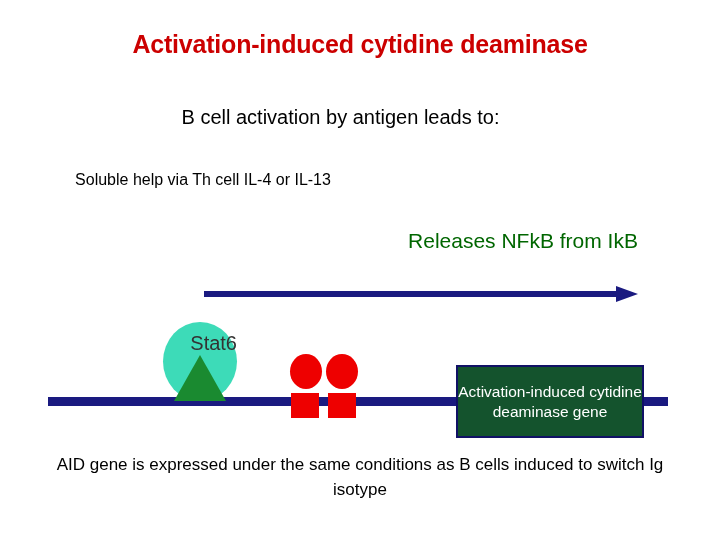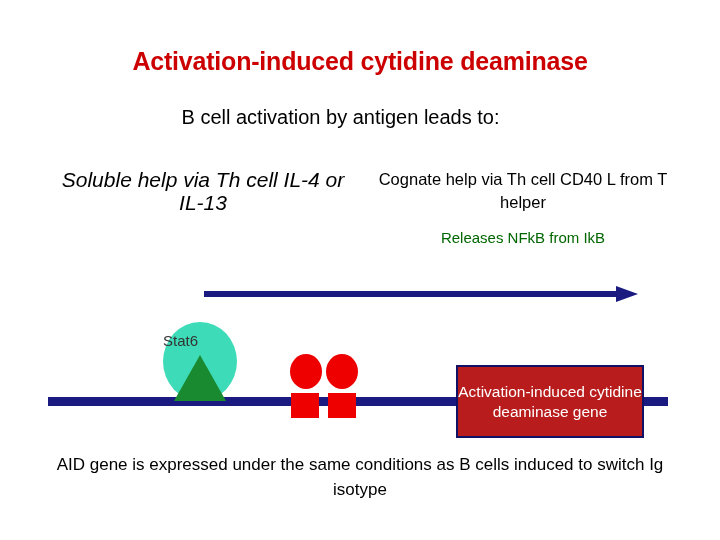--- a/index.html
+++ b/index.html
@@ -21,41 +21,39 @@
   .title {
     position: absolute;
     top: 30px;
     left: 0;
     width: 720px;
     text-align: center;
     font-size: 25px;
     font-weight: bold;
     color: #cc0000;
     letter-spacing: -0.2px;
-    margin-top: 17px;
   }
   .subtitle {
     position: absolute;
     top: 106px;
     left: 0;
     width: 681px;
     text-align: center;
     font-size: 20px;
     color: #000000;
   }
   .col-left {
     position: absolute;
     top: 168px;
     left: 48px;
     width: 310px;
     text-align: center;
-    font-size: 21px;
+    font-size: 16px;
     color: #000000;
     line-height: 23px;
-    font-style: italic;
   }
   .col-right {
     position: absolute;
     top: 168px;
     left: 378px;
     width: 290px;
     text-align: center;
     font-size: 16.5px;
     color: #000000;
     line-height: 23px;
@@ -68,21 +66,21 @@
     text-align: center;
     font-size: 16.5px;
     color: #006600;
   }
   .col-right-result {
     position: absolute;
     top: 229px;
     left: 378px;
     width: 290px;
     text-align: center;
-    font-size: 15px;
+    font-size: 21px;
     color: #006600;
   }
   
   .arrow-wrap {
     position: absolute;
     top: 286px;
     left: 204px;
     width: 440px;
     height: 18px;
   }
@@ -121,22 +119,22 @@
     width: 74px;
     height: 79px;
     background: #3ddbb8;
     border-radius: 50%;
   }
   .stat6-label {
     position: absolute;
     top: 332px;
     left: 163px;
     width: 74px;
-    text-align: left;
-    font-size: 15px;
+    text-align: right;
+    font-size: 20px;
     color: #333333;
   }
   .stat6-triangle {
     position: absolute;
     top: 355px;
     left: 174px;
     width: 0;
     height: 0;
     border-left: 26px solid transparent;
     border-right: 26px solid transparent;
@@ -191,21 +189,21 @@
     height: 25px;
     background: #ee0000;
   }
   
   .gene-box {
     position: absolute;
     top: 365px;
     left: 456px;
     width: 188px;
     height: 73px;
-    background: #b91c1c;
+    background: #14532d;
     border: 2px solid #111166;
     box-sizing: border-box;
     display: flex;
     align-items: center;
     justify-content: center;
   }
   .gene-box-text {
     font-size: 15.5px;
     color: #ffffff;
     text-align: center;
@@ -225,21 +223,20 @@
 </head>
 <body>
 
 <div class="slide">
 
   <div class="title">Activation-induced cytidine deaminase</div>
 
   <div class="subtitle">B cell activation by antigen leads to:</div>
 
   <div class="col-left">Soluble help via Th cell IL-4 or IL-13</div>
-  <div class="col-right">Cognate help via Th cell CD40 L from T helper</div>
 
   <div class="col-right-result">Releases NFkB from IkB</div>
 
   <div class="arrow-wrap">
     <div class="arrow-line"></div>
     <div class="arrow-head"></div>
   </div>
 
   <div class="dna-line"></div>
 

